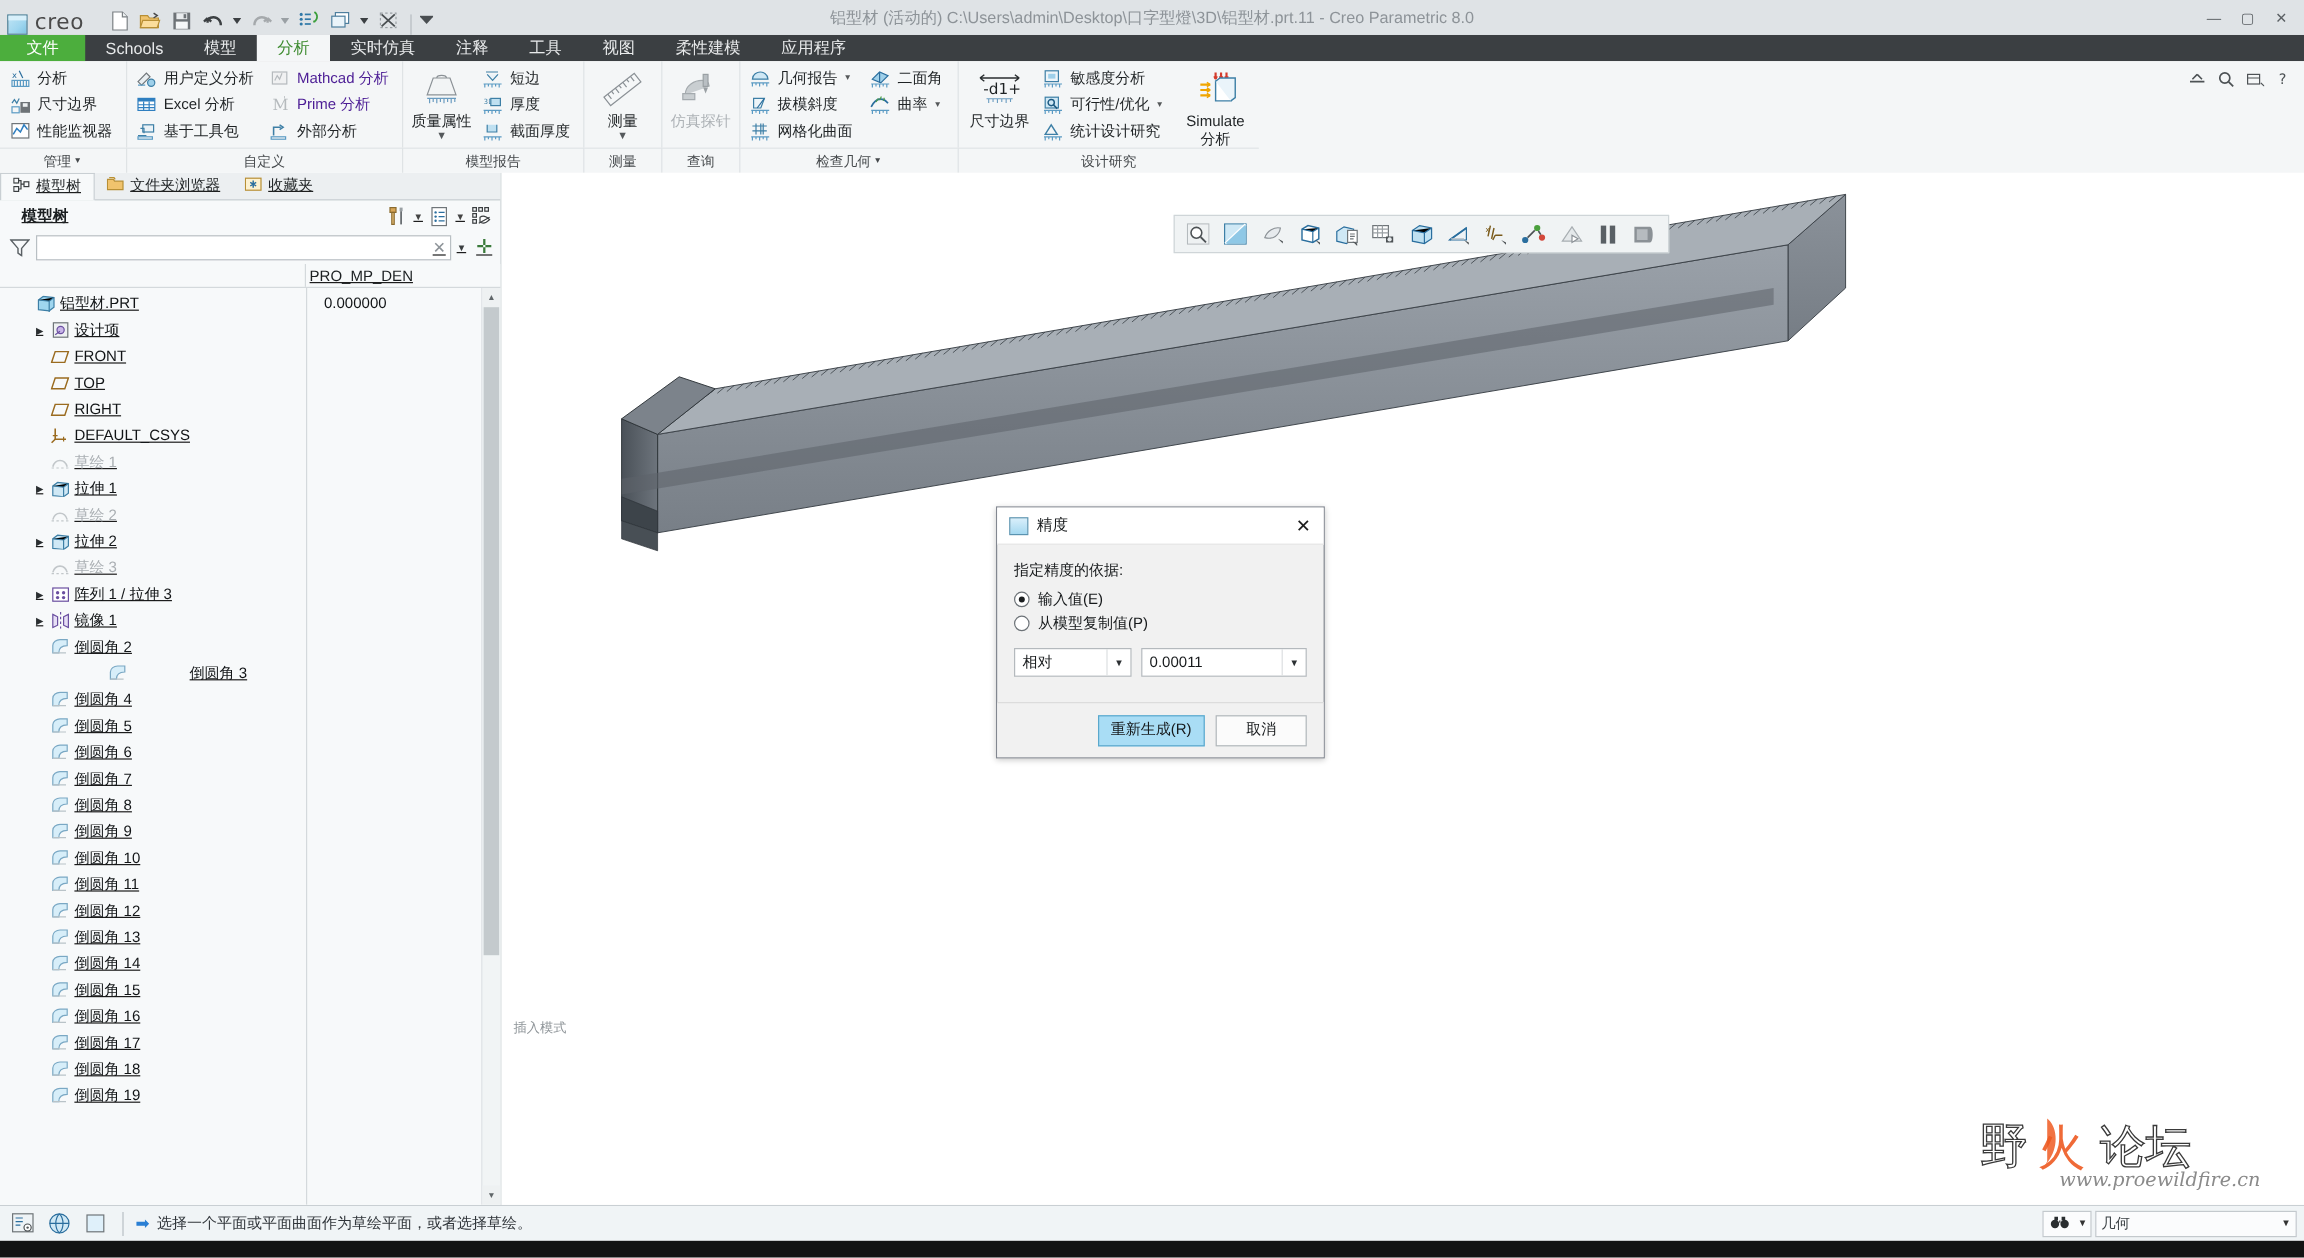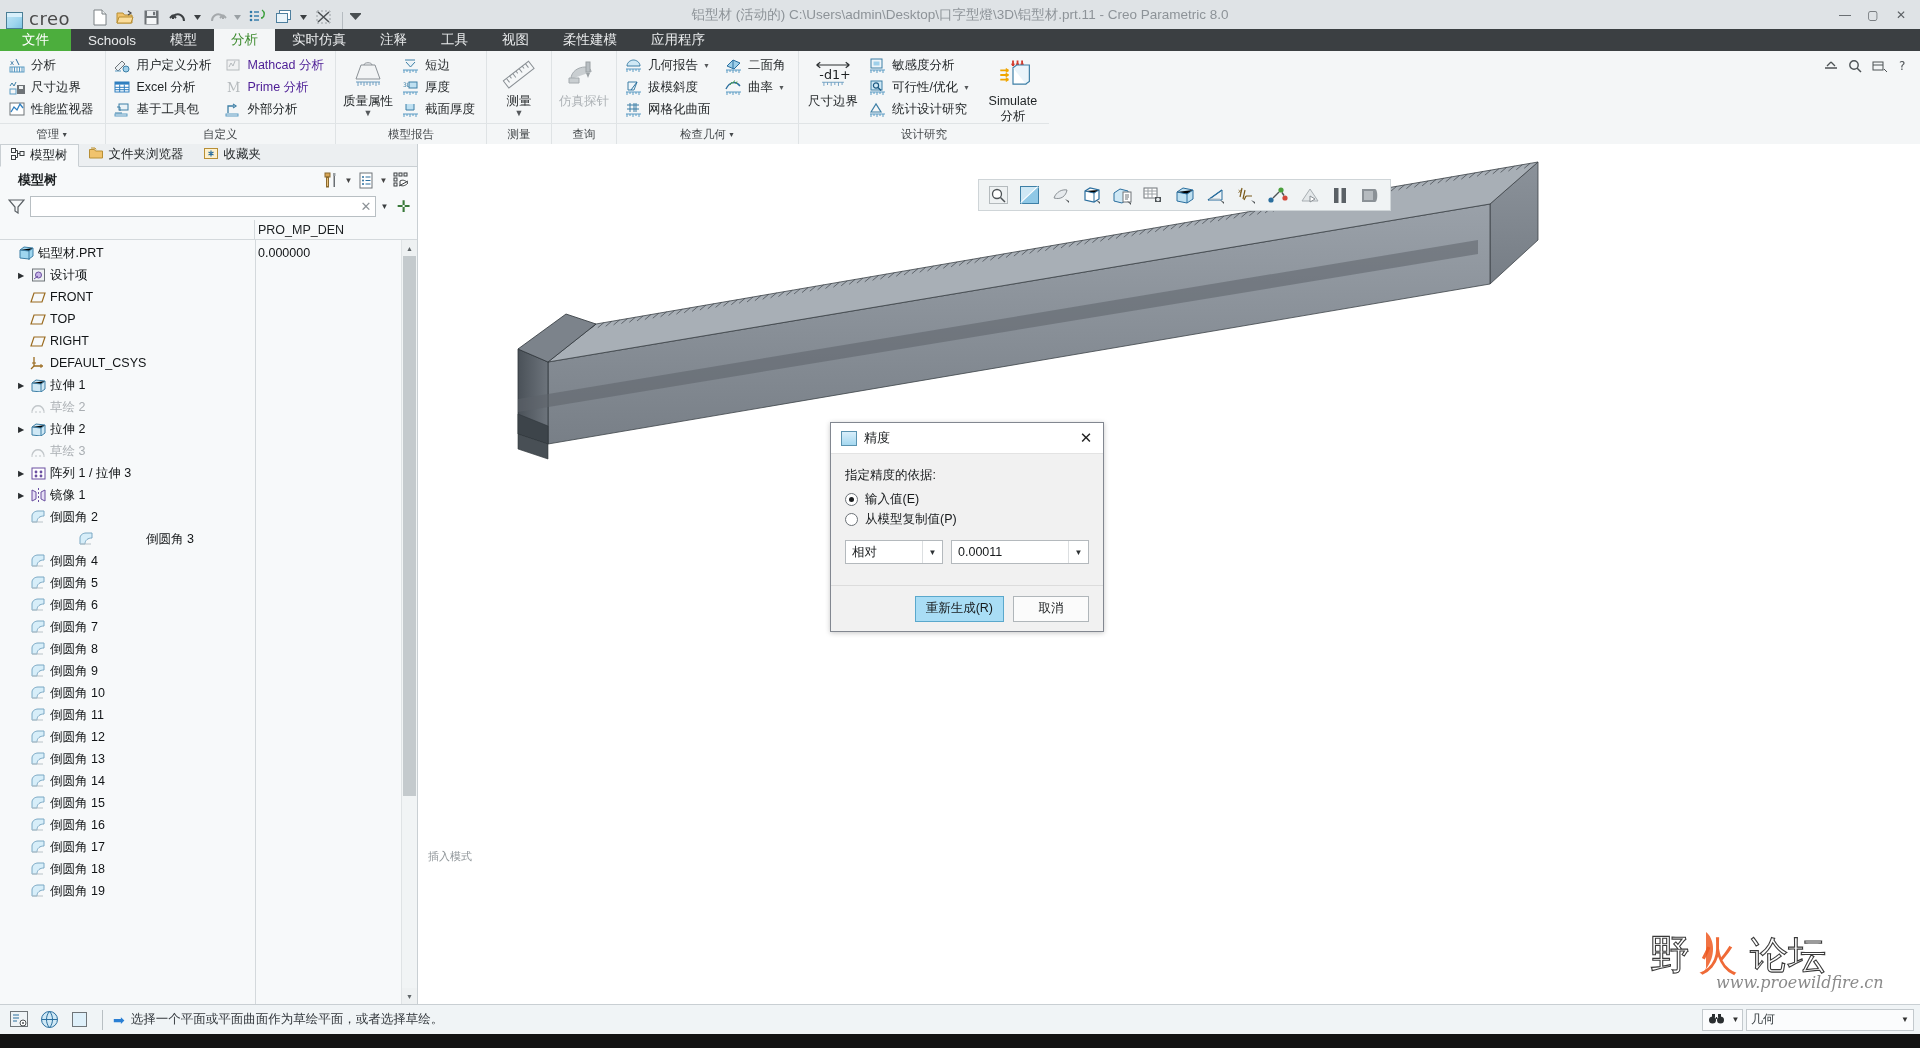--- a/index.html
+++ b/index.html
@@ -77,21 +77,21 @@
   .rbig.dis { color: #adb2b6; }
   .rbig .bcaret { font-size: 9px; color: #55595c; line-height: 9px; }
 
   .ribbon-right { margin-left: auto; display: flex; align-items: flex-start; padding: 4px 6px 0 0; gap: 2px; }
   .ribbon-right .rr { width: 22px; height: 22px; display:flex;align-items:center;justify-content:center; color:#4d5255; }
 
   
   .main { display: flex; height: 860px; background: #fff; }
 
   
-  .leftpanel { width: 418px; display: flex; flex-direction: column; background: #f7f9fa; border-right: 1px solid #c9cfd3;}
+  .leftpanel { width: 418px; display: flex; flex-direction: column; background: #f7f9fa; border-right: 1px solid #c9cfd3; text-decoration: underline;}
   .navtabs { height: 23px; display: flex; align-items: flex-end; background: #eceff1; border-bottom: 1px solid #c9cfd3;}
   .navtab {
     display: flex; align-items: center; gap: 5px; height: 23px; padding: 0 10px;
     font-size: 12.5px; color: #24282a; cursor: default; white-space: nowrap;
   }
   .navtab.active { background: #f7f9fa; border: 1px solid #c9cfd3; border-bottom: 1px solid #f7f9fa; margin-bottom: -1px; }
   .tree-header { height: 26px; display: flex; align-items: center; padding: 0 6px 0 18px; }
   .tree-header .t { font-size: 13px; font-weight: bold; color: #1b1f21; }
   .tree-header .tools { margin-left: auto; display: flex; align-items: center; gap: 2px; }
   .tree-header .tools .tb { width: 20px; height: 20px; display:flex;align-items:center;justify-content:center; }
@@ -103,21 +103,21 @@
     padding: 0 2px; outline: none; color:#222;
   }
   .filterbar .xc { width: 16px; text-align: center; color: #8d9398; font-size: 13px; margin-left:-22px; z-index:2;}
   .filterbar .cr { width: 13px; text-align:center; font-size: 8px; color: #3a3e40; }
   .filterbar .plus { width: 17px; text-align:center; font-size: 16px; color: #3a7a3a; line-height: 14px;}
   .tree-colhdr { height: 20px; display: flex; border-bottom: 1px solid #d4d9dc; background: #f7f9fa; }
   .tree-colhdr .c1 { width: 255px; border-right: 1px solid #d4d9dc; }
   .tree-colhdr .c2 { flex:1; font-size: 12.5px; color:#1b1f21; padding-left: 3px; display:flex;align-items:center; }
   .treewrap { flex: 1; position: relative; overflow: hidden; background: #f7f9fa; }
   .treecol-line { position: absolute; left: 255px; top: 0; bottom: 0; width: 1px; background: #d4d9dc; }
-  .tree { padding: 2px 0 0 0; }
+  .tree { padding: 2px 0 0 0; margin-left: 12px; }
   .trow { height: 22px; display: flex; align-items: center; font-size: 12.5px; color: #111416; white-space: nowrap; cursor: default;}
   .trow .arrow { width: 14px; text-align: center; font-size: 8px; color: #2a2e30; flex:none;}
   .trow .tico { width: 20px; display:flex;align-items:center;justify-content:center; flex:none;}
   .trow .tlbl { padding-left: 2px; }
   .trow.dim .tlbl { color: #a9aeb2; }
   .trow .val { position: absolute; left: 258px; font-size: 12.5px; color:#111416; }
   .vscroll {
     position: absolute; right: 0; top: 0; bottom: 0; width: 16px; background: #f1f4f5; border-left: 1px solid #dfe3e5;
   }
   .vscroll .up, .vscroll .dn { height: 16px; display:flex;align-items:center;justify-content:center;font-size:7px;color:#606669; background:#eef1f2;}
@@ -802,20 +802,30 @@
               <span class="arrow"></span>
               <span class="tico">
                 <svg width="16" height="14">
                   <path d="M4 1v9h9" fill="none" stroke="#9a6b1f" stroke-width="1.3"></path>
                   <path d="M4 10L1 13" stroke="#9a6b1f" stroke-width="1.3"></path>
                   <path d="M2 7h4M11 8v4" stroke="#9a6b1f"></path>
                 </svg>
               </span>
               <span class="tlbl">DEFAULT_CSYS</span>
             </div>
+            <div class="trow dim" style="position: relative; padding-left: 14px;">
+              <span class="arrow"></span>
+              <span class="tico">
+                <svg width="16" height="13">
+                  <path d="M2 10c2-7 10-7 12 0" fill="none" stroke="#c2c7ca" stroke-width="1.3"></path>
+                  <path d="M1 11h14" stroke="#c2c7ca" stroke-dasharray="2 2"></path>
+                </svg>
+              </span>
+              <span class="tlbl">草绘 1</span>
+            </div>
             <div class="trow" style="position: relative; padding-left: 14px;">
               <span class="arrow">▶</span>
               <span class="tico">
                 <svg width="15" height="14">
                   <path d="M1 5l4-3 9 1v8l-4 3-9-1z" fill="#cfe8f5" stroke="#3d7fa6"></path>
                   <path d="M1 5l9 1 4-3M10 6v9" stroke="#3d7fa6"></path>
                 </svg>
               </span>
               <span class="tlbl">拉伸 1</span>
             </div>

